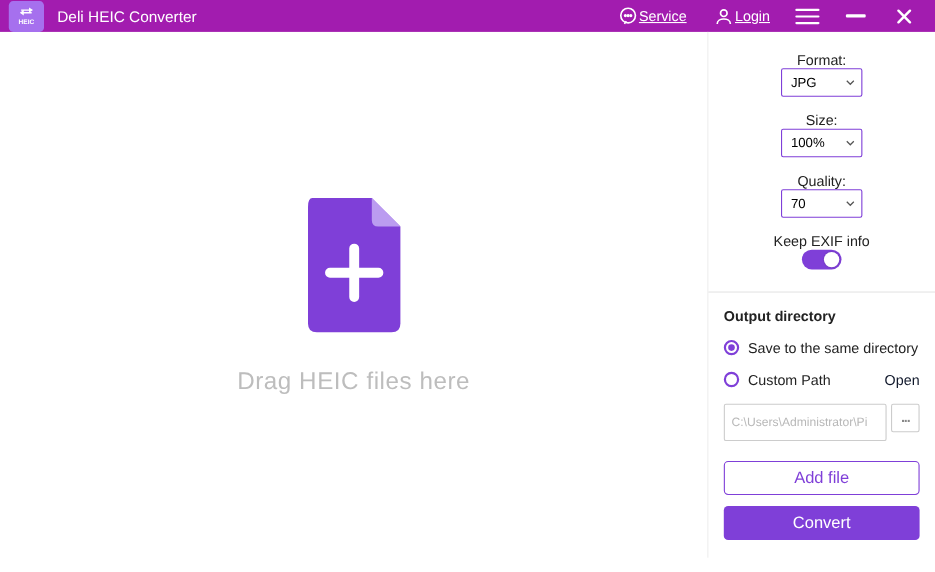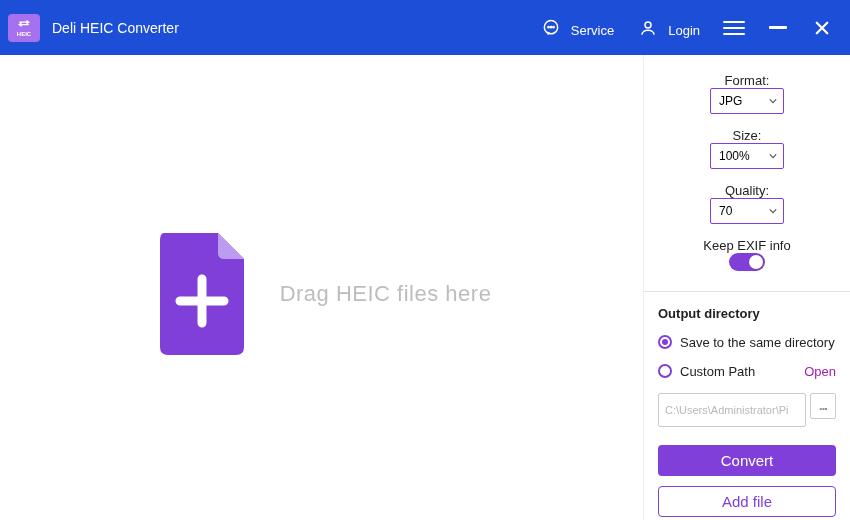--- a/index.html
+++ b/index.html
@@ -1,49 +1,49 @@
 <!DOCTYPE html>
 <html><head>
 <meta charset="utf-8">
 <style>
   * { box-sizing: border-box; margin: 0; padding: 0; font-family: -apple-system, BlinkMacSystemFont, "Segoe UI", Arial, sans-serif; }
   html, body { width: 850px; height: 520px; overflow: hidden; background: #fff; }
   .titlebar {
-    height: 55px;
-    background: #1d4ed8;
+    height: 29px;
+    background: #a21caf;
     display: flex;
     align-items: center;
     color: #fff;
     padding: 0 12px 0 8px;
     gap: 12px;
   }
   .app-logo {
     width: 32px; height: 28px;
     background: #a670ee;
     border-radius: 4px;
     display: flex; flex-direction: column; align-items: center; justify-content: center;
     position: relative;
   }
   .app-logo svg { width: 18px; height: 12px; }
   .app-logo-text { font-size: 6px; color: #fff; font-weight: 600; line-height: 1; margin-top: 1px; }
   .app-title { font-size: 14px; font-weight: 400; }
   .titlebar-spacer { flex: 1; }
-  .titlebar-item { display: flex; align-items: flex-end; gap: 10px; font-size: 13px; cursor: pointer; padding: 4px 6px; }
+  .titlebar-item { display: flex; align-items: center; gap: 0; font-size: 13px; cursor: pointer; padding: 4px 6px; text-decoration: underline; }
   .titlebar-icon { width: 20px; height: 20px; display: flex; align-items: center; justify-content: center; }
   .win-btn { width: 32px; height: 30px; display: flex; align-items: center; justify-content: center; cursor: pointer; }
   .hamburger { width: 22px; }
   .hamburger div { height: 2px; background: #fff; margin: 4px 0; border-radius: 1px; }
   .min-line { width: 18px; height: 2.5px; background: #fff; border-radius: 1px; }
   .close-x svg { width: 18px; height: 18px; }
 
   .body-area { display: flex; height: calc(520px - 42px); }
   .drop-zone {
     flex: 1;
     display: flex;
-    flex-direction: row;
+    flex-direction: column;
     align-items: center;
     justify-content: center;
     gap: 28px;
     border-right: 1px solid #eee;
   }
   .file-plus-icon { width: 100px; height: 130px; }
   .drop-text { font-size: 22px; color: #bdbdbd; letter-spacing: 0.5px; }
 
   .side-panel {
     width: 206px;
@@ -97,21 +97,21 @@
   .radio {
     width: 14px; height: 14px; border-radius: 50%;
     border: 2px solid #7f3fd8; position: relative;
     flex-shrink: 0;
   }
   .radio.checked::after {
     content: ""; position: absolute; width: 6px; height: 6px;
     border-radius: 50%; background: #7f3fd8;
     top: 2px; left: 2px;
   }
-  .open-link { margin-left: auto; color: #a21caf; font-size: 13px; cursor: pointer; }
+  .open-link { margin-left: auto; color: #0f172a; font-size: 13px; cursor: pointer; }
   .path-row { display: flex; gap: 4px; margin-bottom: 8px; }
   .path-input {
     flex: 1; height: 26px; border: 1px solid #ccc; border-radius: 2px;
     padding: 16px 6px; font-size: 11px; color: #b8b8b8;
     display: flex; align-items: center; overflow: hidden; white-space: nowrap;
   }
   .browse-btn {
     width: 26px; height: 26px; border: 1px solid #ccc; border-radius: 2px;
     display: flex; align-items: center; justify-content: center;
     color: #888; cursor: pointer; font-weight: 700; letter-spacing: -1px;
@@ -242,17 +242,17 @@
       <span class="open-link">Open</span>
     </div>
 
     <div class="path-row">
       <div class="path-input">C:\Users\Administrator\Pi</div>
       <div class="browse-btn">...</div>
     </div>
 
     <div class="panel-spacer"></div>
 
+    <div class="big-btn btn-outline">Add file</div>
     <div class="big-btn btn-solid">Convert</div>
-    <div class="big-btn btn-outline">Add file</div>
 
   </div>
 </div>
 
 </body></html>

